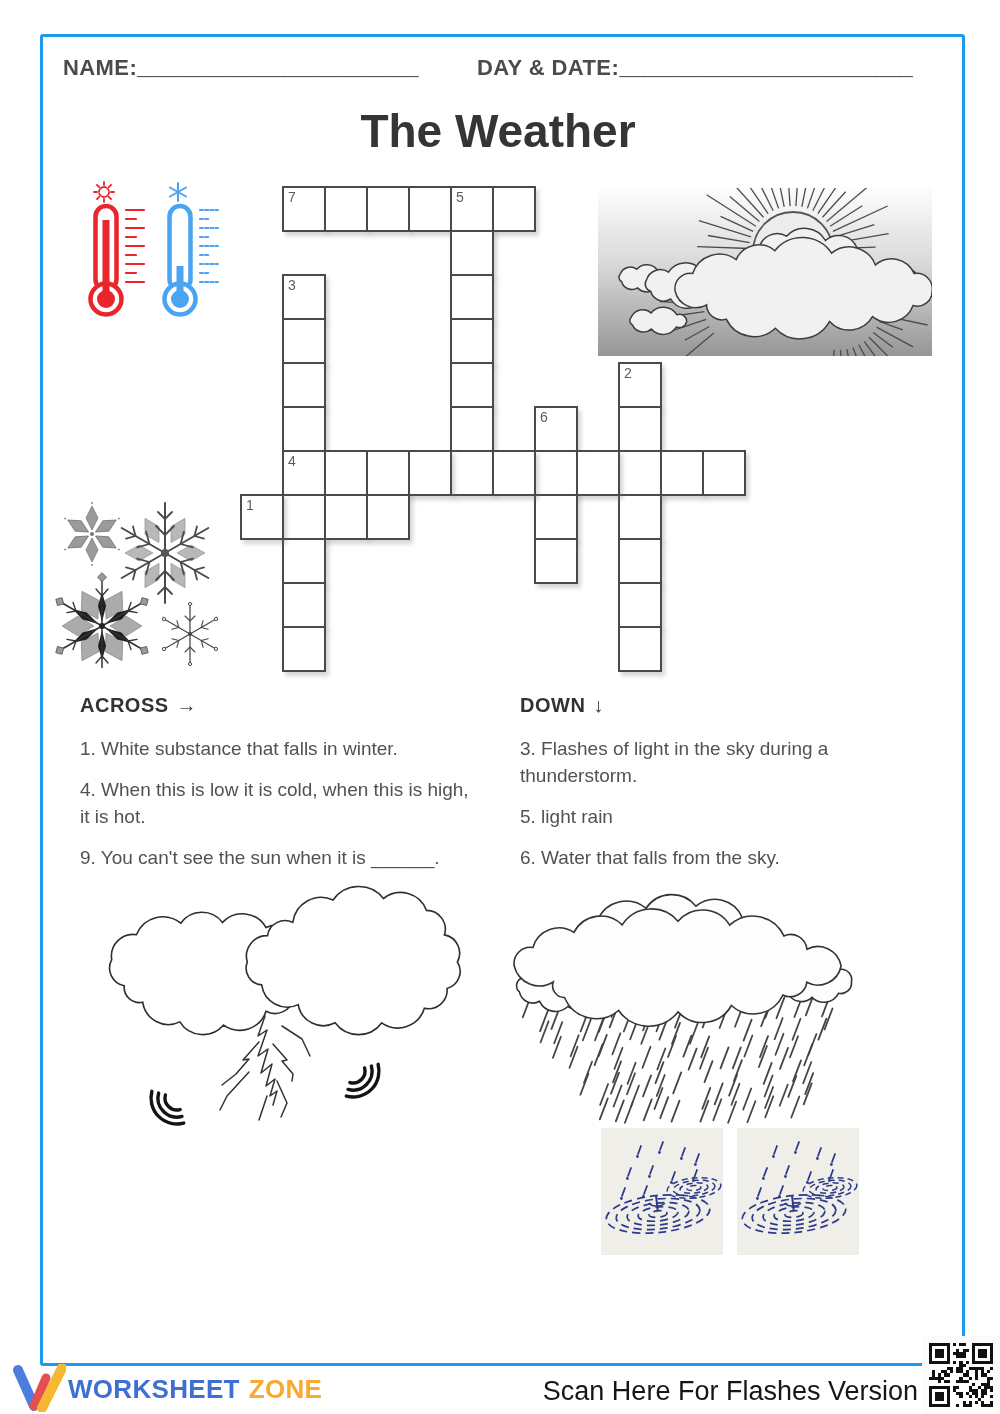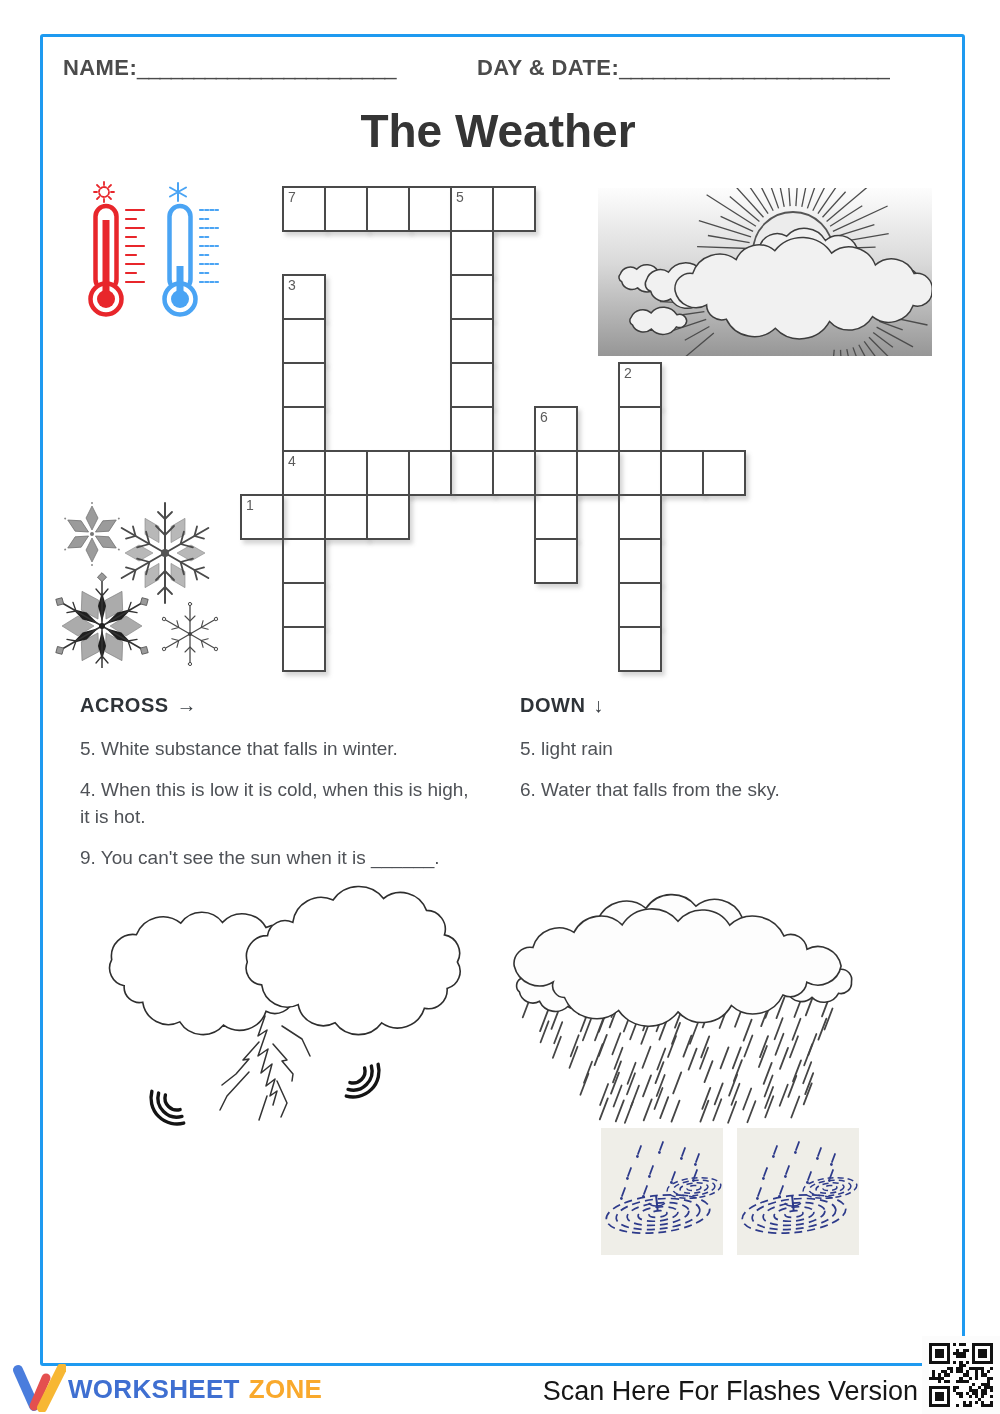--- a/index.html
+++ b/index.html
@@ -8,21 +8,21 @@
     font-family:"Liberation Sans", sans-serif;overflow:hidden;
   }
   .abs{position:absolute;}
   
   #page-border{
     left:40px;top:34px;width:919px;height:1326px;
     border:3px solid #1e9af0;border-radius:3px;background:transparent;
   }
   
   .hdr-line{font-size:22px;font-weight:600;color:#4b4b4b;letter-spacing:.4px;white-space:nowrap;}
-  .hdr-blank{font-weight:400;color:#4b4b4b;letter-spacing:-1px;}
+  .hdr-blank{font-weight:400;color:#4b4b4b;letter-spacing:-1px;font-family:Liberation Mono, monospace;}
   #page-title{left:0;top:104px;width:996px;text-align:center;font-size:46px;font-weight:600;color:#353535;}
   
   .cw-cell{
     position:absolute;width:44px;height:46px;box-sizing:border-box;
     border:2px solid #4a4a4a;background:#ffffff;
     box-shadow:3px 4px 4px rgba(110,110,110,.28);
   }
   .cw-num{position:absolute;font-size:14px;color:#5c5c5c;z-index:5;}
   
   .clue-col{color:#4f5257;}
@@ -421,31 +421,32 @@
       </g>
     <circle r="2" fill="#444"></circle>
   </g>
 </svg>
 
 <section class="abs clue-col" style="left:80px;top:694px;width:402px;">
   <div class="clue-head">
     <span>ACROSS</span><span class="arrow">→</span>
   </div>
   <div style="margin-top:18px;">
-    <p class="clue">5. White substance that falls in winter.</p>
+    <p class="clue">1. White substance that falls in winter.</p>
     <p class="clue">4. When this is low it is cold, when this is high, it is hot.</p>
     <p class="clue">9. You can't see the sun when it is ______.</p>
   </div>
 </section>
 
 <section class="abs clue-col" style="left:520px;top:694px;width:356px;">
   <div class="clue-head">
     <span>DOWN</span><span class="arrow">↓</span>
   </div>
   <div style="margin-top:18px;">
+    <p class="clue">3. Flashes of light in the sky during a thunderstorm.</p>
     <p class="clue">5. light rain</p>
     <p class="clue">6. Water that falls from the sky.</p>
   </div>
 </section>
 
 <svg class="abs" style="left:60px;top:876px;" width="436" height="258" viewBox="0 0 436 258">
   <g id="storm-clouds" fill="#ffffff" stroke="#2e2e2e" stroke-width="1.6">
       <path d="M244.1,96.0A17.3,17.3 0 0 1 233.6,121.9A19.0,19.0 0 0 1 206.0,135.3A27.7,27.7 0 0 1 163.6,149.1A27.3,27.3 0 0 1 119.8,145.9A26.0,26.0 0 0 1 82.7,126.2A15.4,15.4 0 0 1 64.2,109.7A18.0,18.0 0 0 1 51.7,83.6A21.7,21.7 0 0 1 76.4,58.7A28.4,28.4 0 0 1 120.7,47.2A25.9,25.9 0 0 1 162.5,46.4A27.2,27.2 0 0 1 206.0,51.5A26.3,26.3 0 0 1 242.7,72.9A14.4,14.4 0 0 1 244.1,96.0Z"></path>
       <path d="M397.4,86.0A17.6,17.6 0 0 1 387.1,112.4A18.7,18.7 0 0 1 364.4,132.2A28.0,28.0 0 0 1 321.6,146.9A28.9,28.9 0 0 1 275.1,146.8A25.5,25.5 0 0 1 238.2,128.6A25.7,25.7 0 0 1 201.7,108.9A16.8,16.8 0 0 1 187.3,86.0A20.6,20.6 0 0 1 207.5,59.6A17.7,17.7 0 0 1 232.8,46.4A28.6,28.6 0 0 1 273.1,24.0A31.3,31.3 0 0 1 323.5,22.5A27.6,27.6 0 0 1 366.5,34.4A18.8,18.8 0 0 1 384.4,58.9A18.6,18.6 0 0 1 397.4,86.0Z"></path>
     </g>

